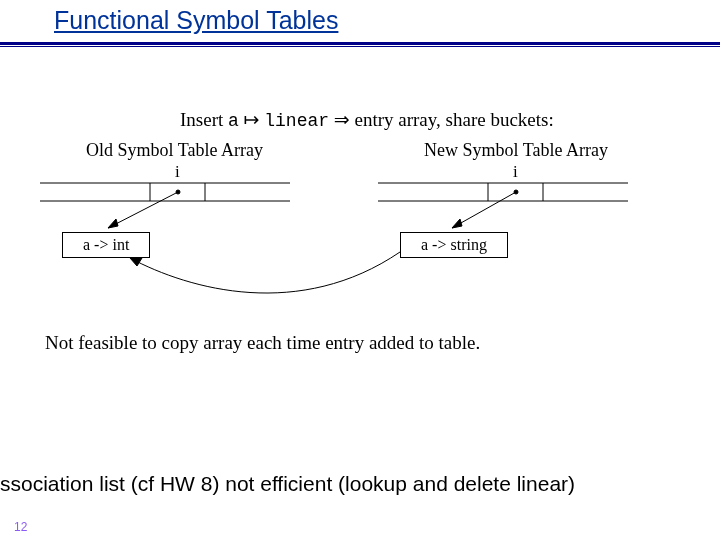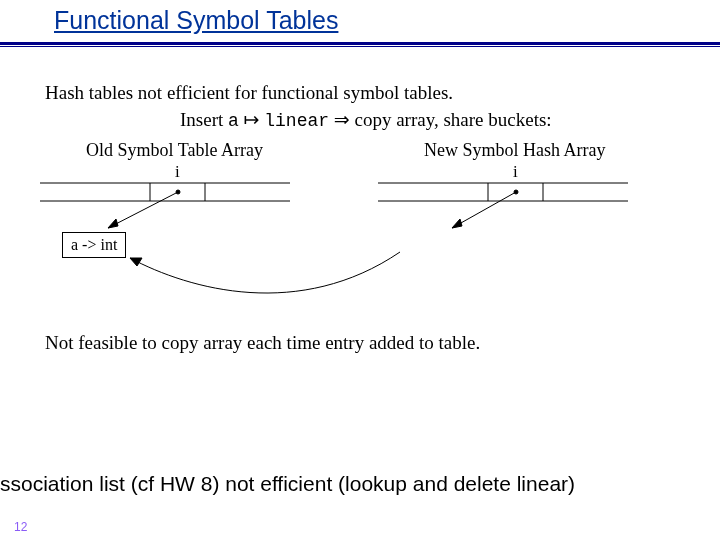--- a/index.html
+++ b/index.html
@@ -91,21 +91,21 @@
   .svg-diagram {
     position: absolute;
     left: 0;
     top: 0;
   }
 
   .box-left, .box-right {
     position: absolute;
     border: 1px solid #000;
     font-size: 16px;
-    padding: 3px 8px;
+    padding: 3px 20px;
     background: #fff;
   }
   .box-left  { left: 62px;  top: 232px; }
   .box-right { left: 400px; top: 232px; }
 
   .line3 {
     position: absolute;
     left: 45px;
     top: 332px;
     font-size: 19px;
@@ -129,28 +129,27 @@
   }
 </style>
 </head>
 <body>
 <div class="slide">
 
 <div class="title">Functional Symbol Tables</div>
 <div class="rule-outer"></div>
 <div class="rule-inner"></div>
 
-<div class="line1 serif">Hash tables not efficient for functional symbol tables.</div>
 
 <div class="line2 serif">
-  <span>Insert </span><span class="mono">a</span><span> ↦ </span><span class="mono">linear</span><span> ⇒ </span><span>copy array, share buckets:</span>
+  <span>Insert </span><span class="mono">a</span><span> ↦ </span><span class="mono">linear</span><span> ⇒ </span><span>entry array, share buckets:</span>
 </div>
 
 <div class="lbl-old serif">Old Symbol Table Array</div>
-<div class="lbl-new serif">New  Symbol Hash Array</div>
+<div class="lbl-new serif">New  Symbol Table Array</div>
 <div class="lbl-i-left serif">i</div>
 <div class="lbl-i-right serif">i</div>
 
 <svg class="svg-diagram" width="720" height="540">
 
   <g stroke="#000" stroke-width="1" fill="none">
     <line x1="40" y1="183" x2="290" y2="183"></line>
     <line x1="40" y1="201" x2="290" y2="201"></line>
     <line x1="150" y1="183" x2="150" y2="201"></line>
     <line x1="205" y1="183" x2="205" y2="201"></line>
@@ -175,20 +174,21 @@
     <circle cx="516" cy="192" r="2"></circle>
   </g>
 
   <g stroke="#000" stroke-width="1" fill="none">
     <path d="M 400 252 C 300 320, 190 290, 130 258"></path>
     <polygon points="130,258 142,258 137,266" fill="#000"></polygon>
   </g>
 </svg>
 
 <div class="box-left serif">a -&gt; int</div>
+<div class="box-right serif">a -&gt; string</div>
 
 <div class="line3 serif">Not feasible to copy array each time entry added to table.</div>
 
 <div class="bottom-note">ssociation list (cf HW 8) not efficient (lookup and delete linear)</div>
 
 <div class="page-num">12</div>
 
 </div>
 
 </body></html>

